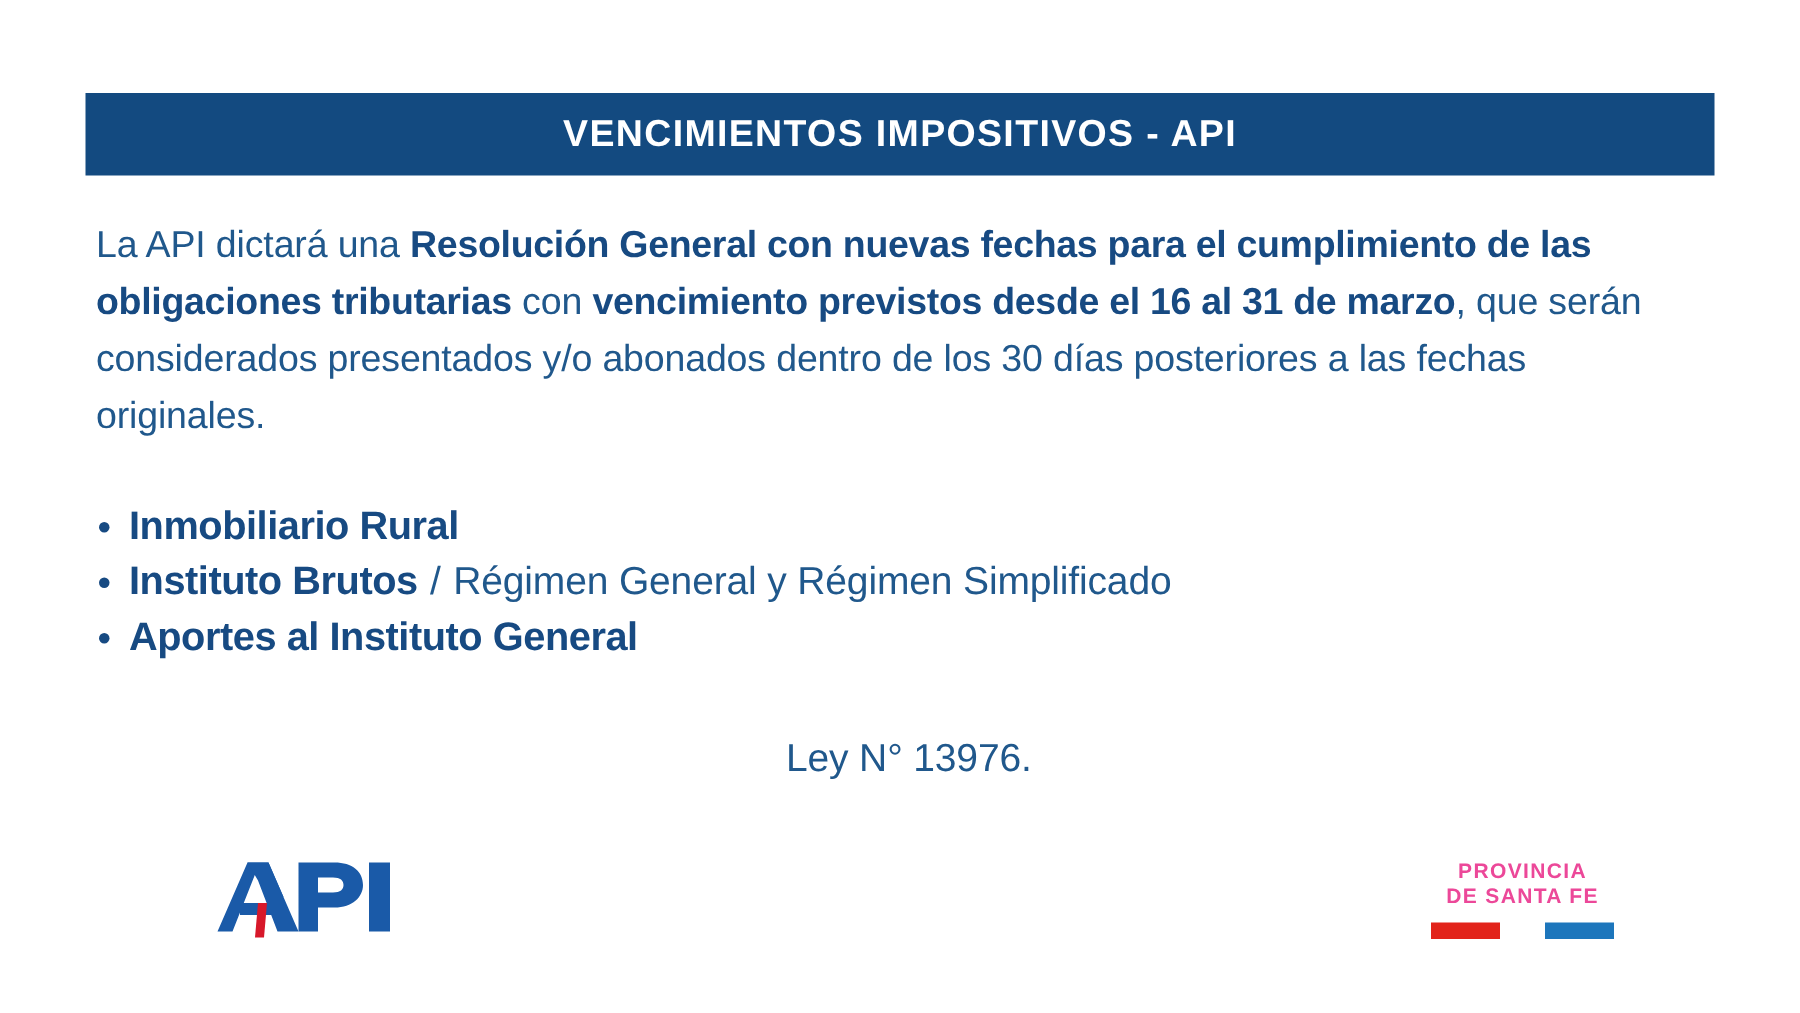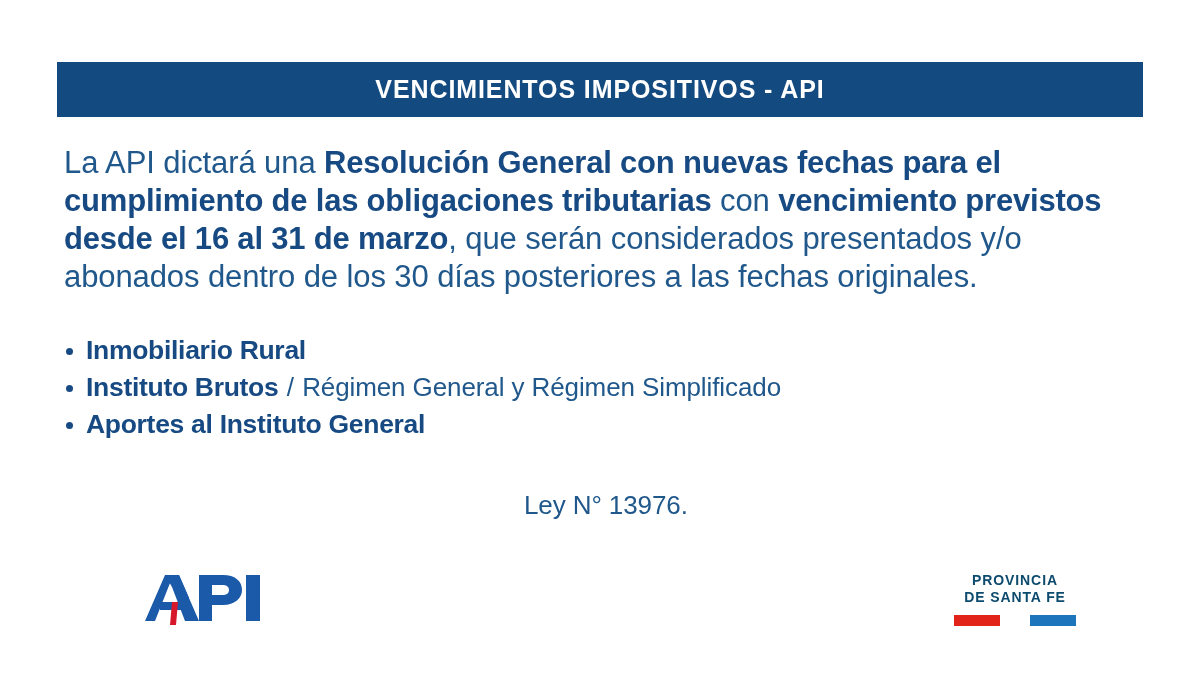--- a/index.html
+++ b/index.html
@@ -43,21 +43,21 @@
     line-height: 1;
     white-space: nowrap;
   }
 
   
   .paragraph {
     position: absolute;
     left: 64px;
     top: 144px;
     width: 1060px;
-    font-size: 31px;
+    font-size: 25px;
     line-height: 38px;
     color: #20588c;
     font-weight: normal;
     letter-spacing: -0.1px;
   }
   .paragraph b,
   .paragraph .bold {
     font-weight: bold;
     color: #174a82;
     letter-spacing: -0.2px;
@@ -133,21 +133,21 @@
     left: 940px;
     top: 572px;
     width: 150px;
     height: 62px;
   }
   .santafe-text {
     font-family: "Liberation Sans", sans-serif;
     font-weight: bold;
     font-size: 14px;
     line-height: 17px;
-    color: #0c4a6e;
+    color: #ec4899;
     letter-spacing: 0.9px;
     text-align: center;
     white-space: nowrap;
   }
   .santafe-bars {
     margin-top: 9px;
     display: flex;
     justify-content: space-between;
     width: 122px;
     margin-left: auto;

